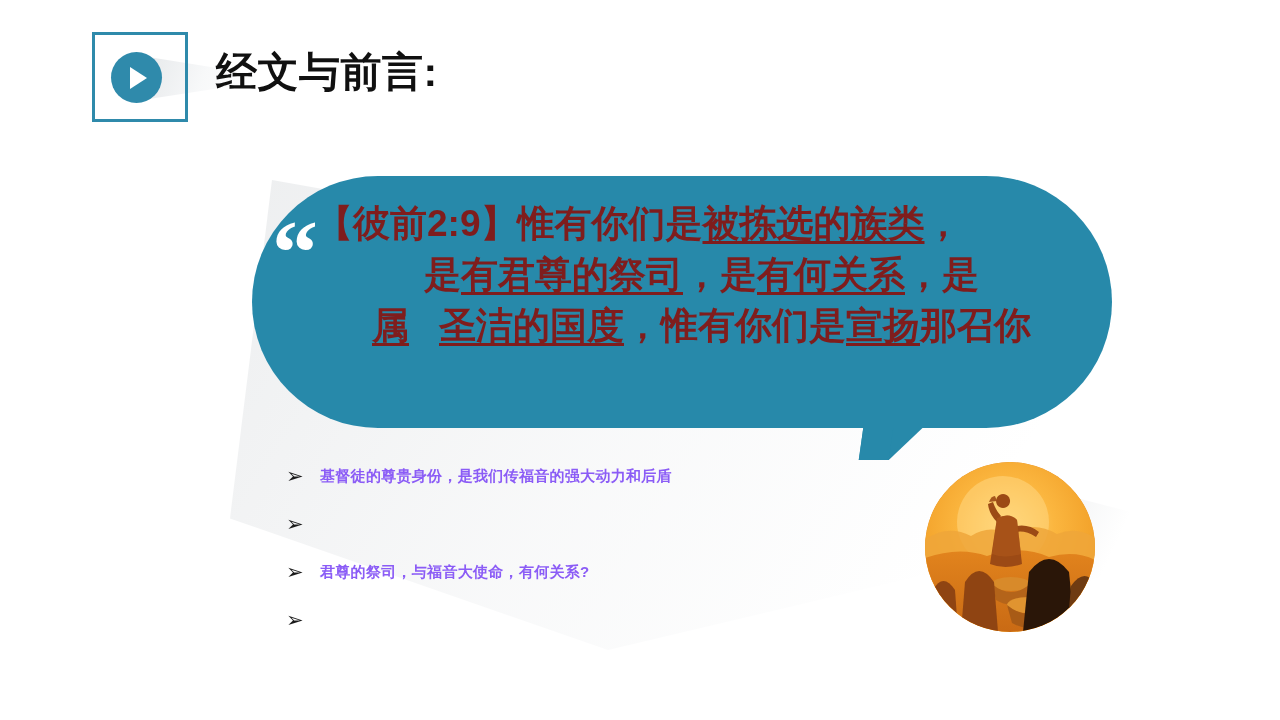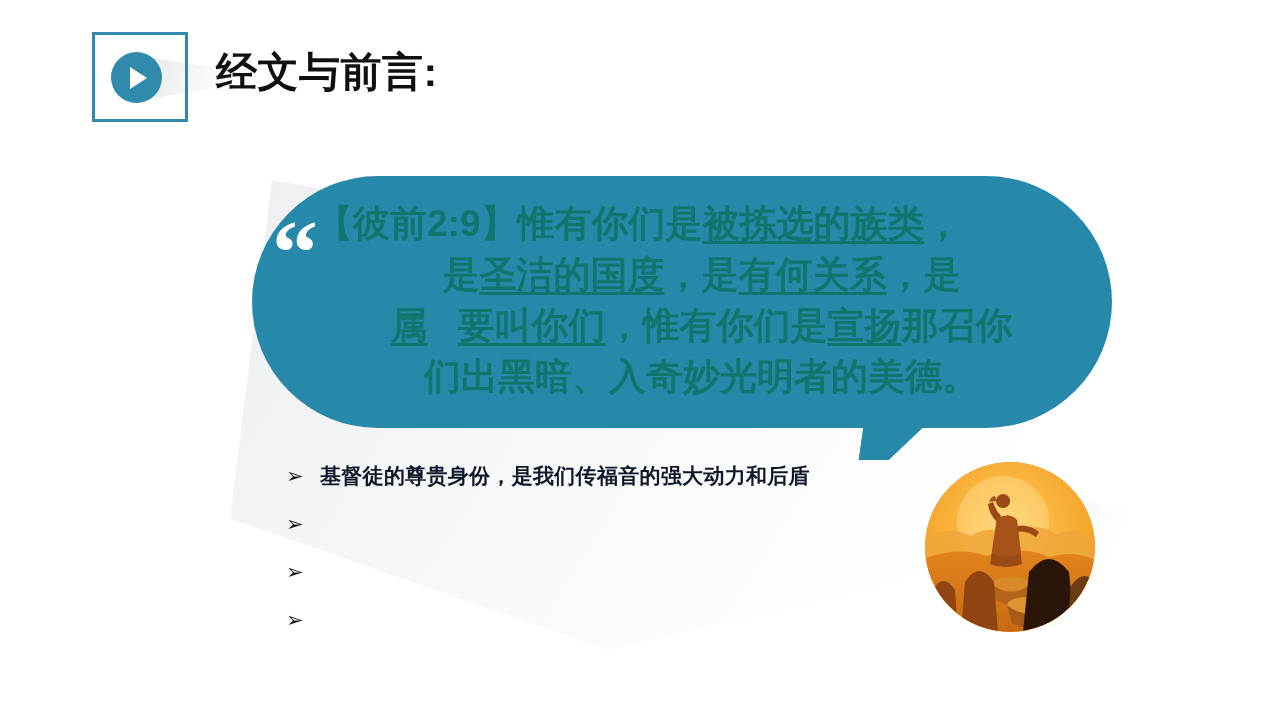--- a/index.html
+++ b/index.html
@@ -128,21 +128,21 @@
     font-weight: bold;
     line-height: 1;
     letter-spacing: -2px;
     user-select: none;
   }
   .quote-text {
     position: absolute;
     left: 62px;
     top: 22px;
     width: 775px;
-    color: #0f766e;
+    color: #7f1d1d;
     font-size: 37px;
     font-weight: bold;
     line-height: 51px;
     text-align: center;
     letter-spacing: 0px;
   }
   .quote-text .ln {
     display: block;
     white-space: nowrap;
   }
@@ -169,24 +169,24 @@
   }
   .bullet-mark {
     flex: 0 0 auto;
     width: 34px;
     font-size: 21px;
     line-height: 28px;
     color: #1a1a1a;
     font-family: "DejaVu Sans", sans-serif;
   }
   .bullet-text {
-    font-size: 21px;
+    font-size: 15px;
     line-height: 28px;
     font-weight: bold;
-    color: #0f172a;
+    color: #8b5cf6;
     white-space: nowrap;
     letter-spacing: 0.3px;
   }
 
   
   .scene-shadow {
     position: absolute;
     left: 1000px;
     top: 478px;
     width: 150px;
@@ -222,36 +222,36 @@
   </div>
 
   <div class="bg-sheen"></div>
 
   <div class="bubble-wrap">
     <div class="bubble-tail"></div>
     <div class="bubble"></div>
     <div class="quote-mark">“</div>
     <div class="quote-text" id="quote-text">
         <span class="ln l1"><span>【彼前2:9】惟有你们是</span><u>被拣选的族类</u><span>，</span></span>
-        <span class="ln"><span>是</span><u>圣洁的国度</u><span>，是</span><u>有何关系</u><span>，是</span></span>
-        <span class="ln"><u>属</u><span class="gap"></span><u>要叫你们</u><span>，惟有你们是</span><u>宣扬</u><span>那召你</span></span>
-        <span class="ln"><span>们出黑暗、入奇妙光明者的美德。</span></span>
+        <span class="ln"><span>是</span><u>有君尊的祭司</u><span>，是</span><u>有何关系</u><span>，是</span></span>
+        <span class="ln"><u>属</u><span class="gap"></span><u>圣洁的国度</u><span>，惟有你们是</span><u>宣扬</u><span>那召你</span></span>
       </div>
   </div>
 
   <div class="bullets" id="bullet-list">
       <div class="bullet-row">
         <span class="bullet-mark">➢</span>
         <span class="bullet-text">基督徒的尊贵身份，是我们传福音的强大动力和后盾</span>
       </div>
       <div class="bullet-row">
         <span class="bullet-mark">➢</span>
       </div>
       <div class="bullet-row">
         <span class="bullet-mark">➢</span>
+        <span class="bullet-text">君尊的祭司，与福音大使命，有何关系?</span>
       </div>
       <div class="bullet-row">
         <span class="bullet-mark">➢</span>
       </div>
     </div>
 
   <div class="scene-shadow"></div>
   <div class="scene">
     <svg viewBox="0 0 170 170" xmlns="http://www.w3.org/2000/svg">
       <defs>

